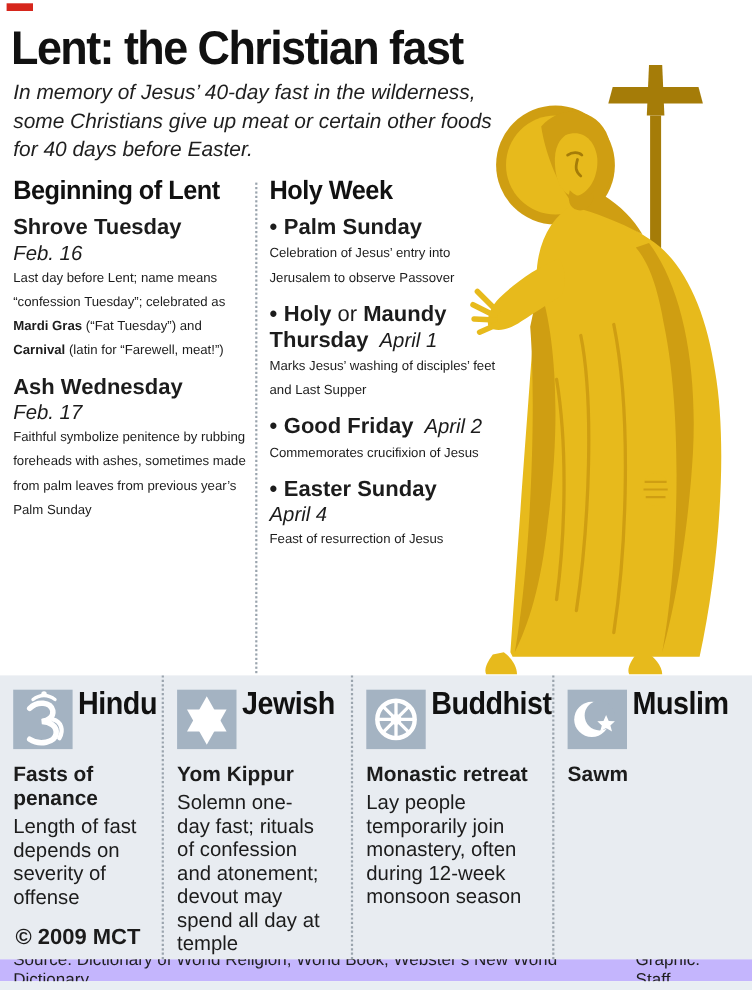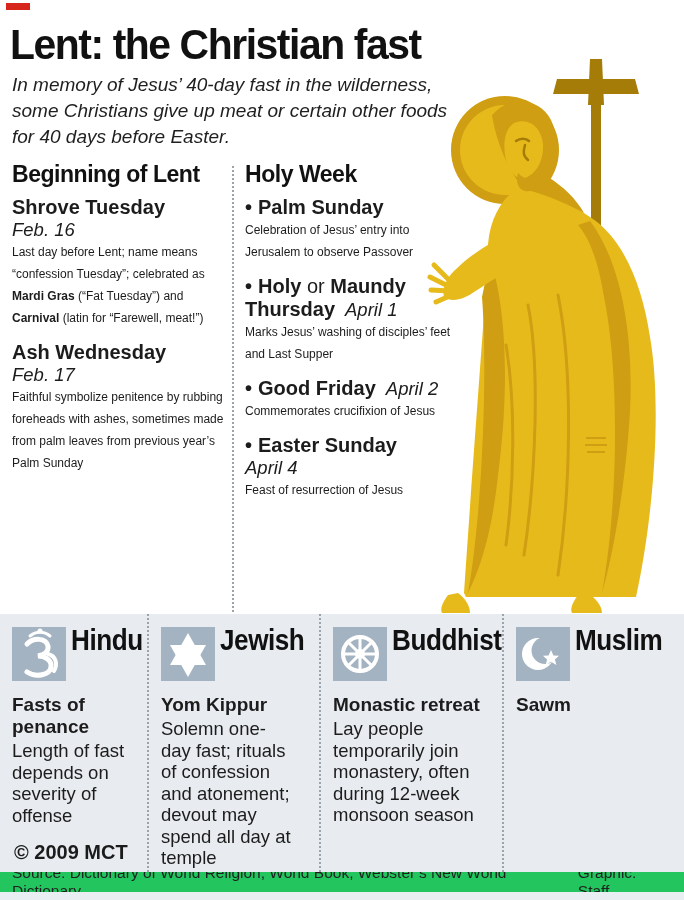--- a/index.html
+++ b/index.html
@@ -42,21 +42,21 @@
   .rel-head{ display:flex; align-items:flex-start; height:54px; }
   .icon-box{ width:54px; height:54px; background:var(--icon_bg); flex:0 0 54px; }
   .rel-name{
     font-size:29px; font-weight:900; color:#111; letter-spacing:-.5px; white-space:nowrap;
     transform:scaleX(.9); transform-origin:0 100%; margin-left:5px; line-height:26px;
   }
   .rel-sub{ font-size:19px; font-weight:700; line-height:22px; margin-top:13px; }
   .rel-body{ font-size:18.5px; line-height:21.5px; margin-top:2px; }
   .copyright{ position:absolute; left:14px; bottom:8px; font-size:20px; font-weight:700; color:#1b1b1b; }
   .source-row{
-    position:absolute; left:0; top:872px; width:684px; height:20px; background:#22c55e;
+    position:absolute; left:0; top:872px; width:684px; height:20px; background:#c4b5fd;
     display:flex; align-items:center; justify-content:space-between;
     padding:0 12px; font-size:15.5px; color:#1f1f1f;
   }
   .bottom-strip{ position:absolute; left:0; top:892px; width:684px; height:8px; background:var(--strip); }
 </style>
 </head>
 <body>
 
 <div class="page">
 

